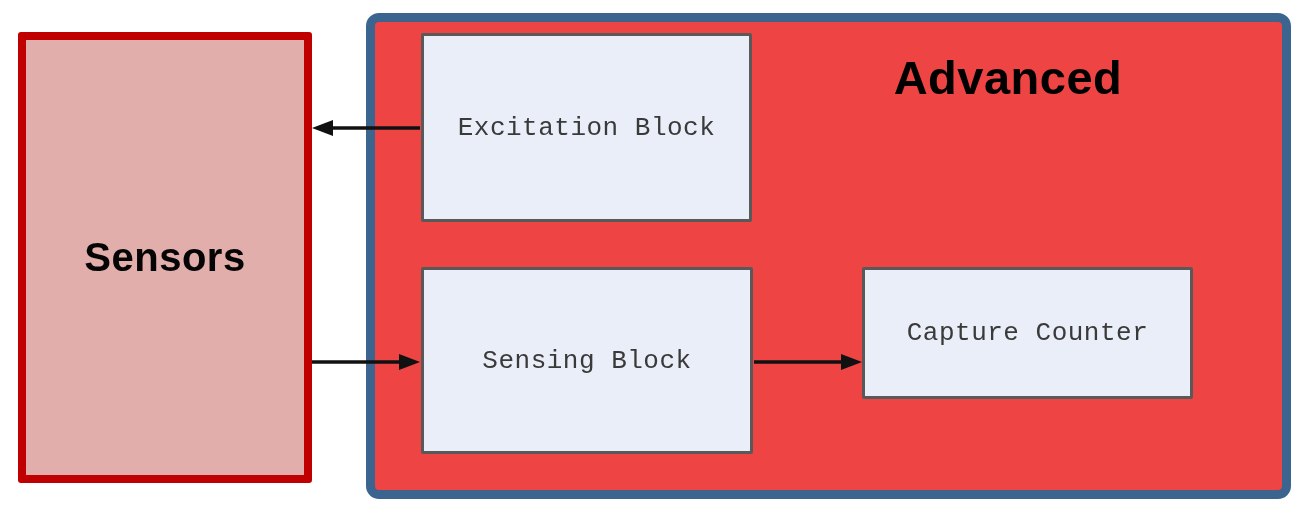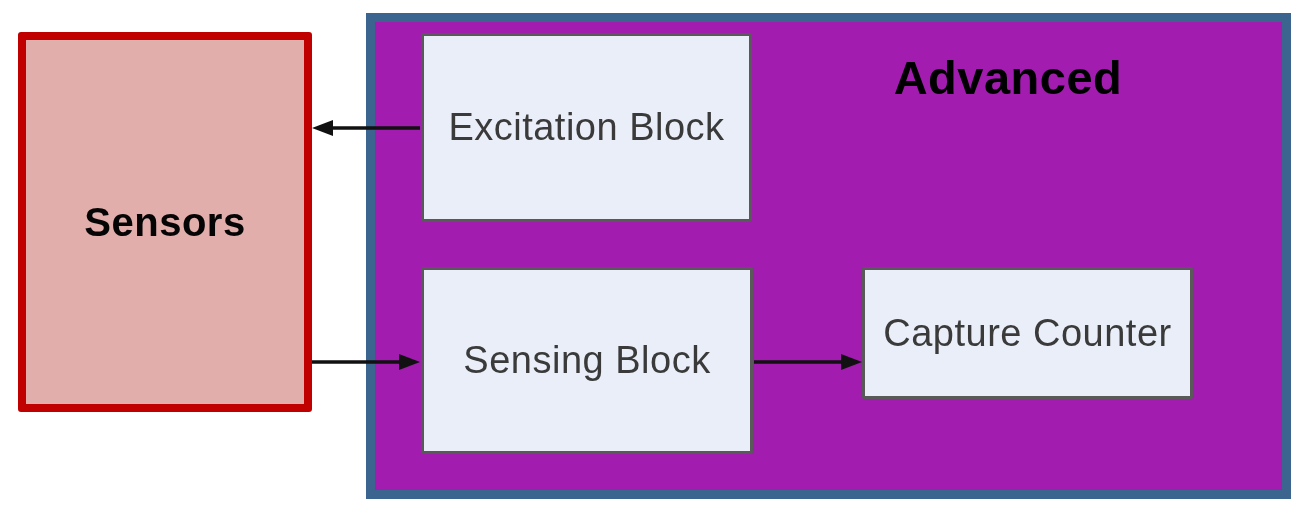--- a/index.html
+++ b/index.html
@@ -17,63 +17,64 @@
   .canvas{
     position:relative;
     width:1306px;height:518px;
     background:#ffffff;
     font-family:"Liberation Sans", sans-serif;
     overflow:hidden;
   }
   .sensors-box{
     position:absolute;
     left:18px;top:32px;
-    width:294px;height:380px;
+    width:294px;height:451px;
     box-sizing:border-box;
     background:var(--sensors_fill);
     border:8px solid var(--sensors_border);
     border-radius:3px;
     display:flex;align-items:center;justify-content:center;
   }
   .sensors-label{
     font-size:40px;font-weight:bold;
     color:var(--sensors_text);
     letter-spacing:0.5px;
   }
   .container-box{
     position:absolute;
     left:366px;top:13px;
     width:925px;height:486px;
     box-sizing:border-box;
-    background:#a21caf;
+    background:#ef4444;
     border:9px solid var(--container_border);
-    border-radius:0;
+    border-radius:13px;
   }
   .container-title{
     position:absolute;
     left:378px;top:22px;
     width:510px;
     text-align:center;
     font-size:47px;font-weight:bold;
     line-height:67px;
     color:var(--title_text);
     letter-spacing:0.5px;
   }
   .block{
     position:absolute;
     box-sizing:border-box;
     background:var(--block_fill);
     border:3px solid var(--block_border);
     border-radius:2px;
     display:flex;align-items:center;justify-content:center;
   }
   .block-label{
-    font-size:38px;
+    font-size:26px;
     color:var(--block_text);
     letter-spacing:0.5px;
+    font-family:Liberation Mono, monospace;
   }
   .block-excitation{left:46px;top:11px;width:331px;height:189px;}
   .block-sensing{left:46px;top:245px;width:332px;height:187px;}
   .block-capture{left:487px;top:245px;width:331px;height:132px;}
   .arrow-svg{position:absolute;overflow:visible;}
   .arrow-svg line{stroke:var(--arrow);stroke-width:3.5px;}
   .arrow-svg polygon{fill:var(--arrow);}
   .arrow-1{left:310px;top:116px;}
   .arrow-2{left:310px;top:350px;}
   .arrow-3{left:752px;top:350px;}

